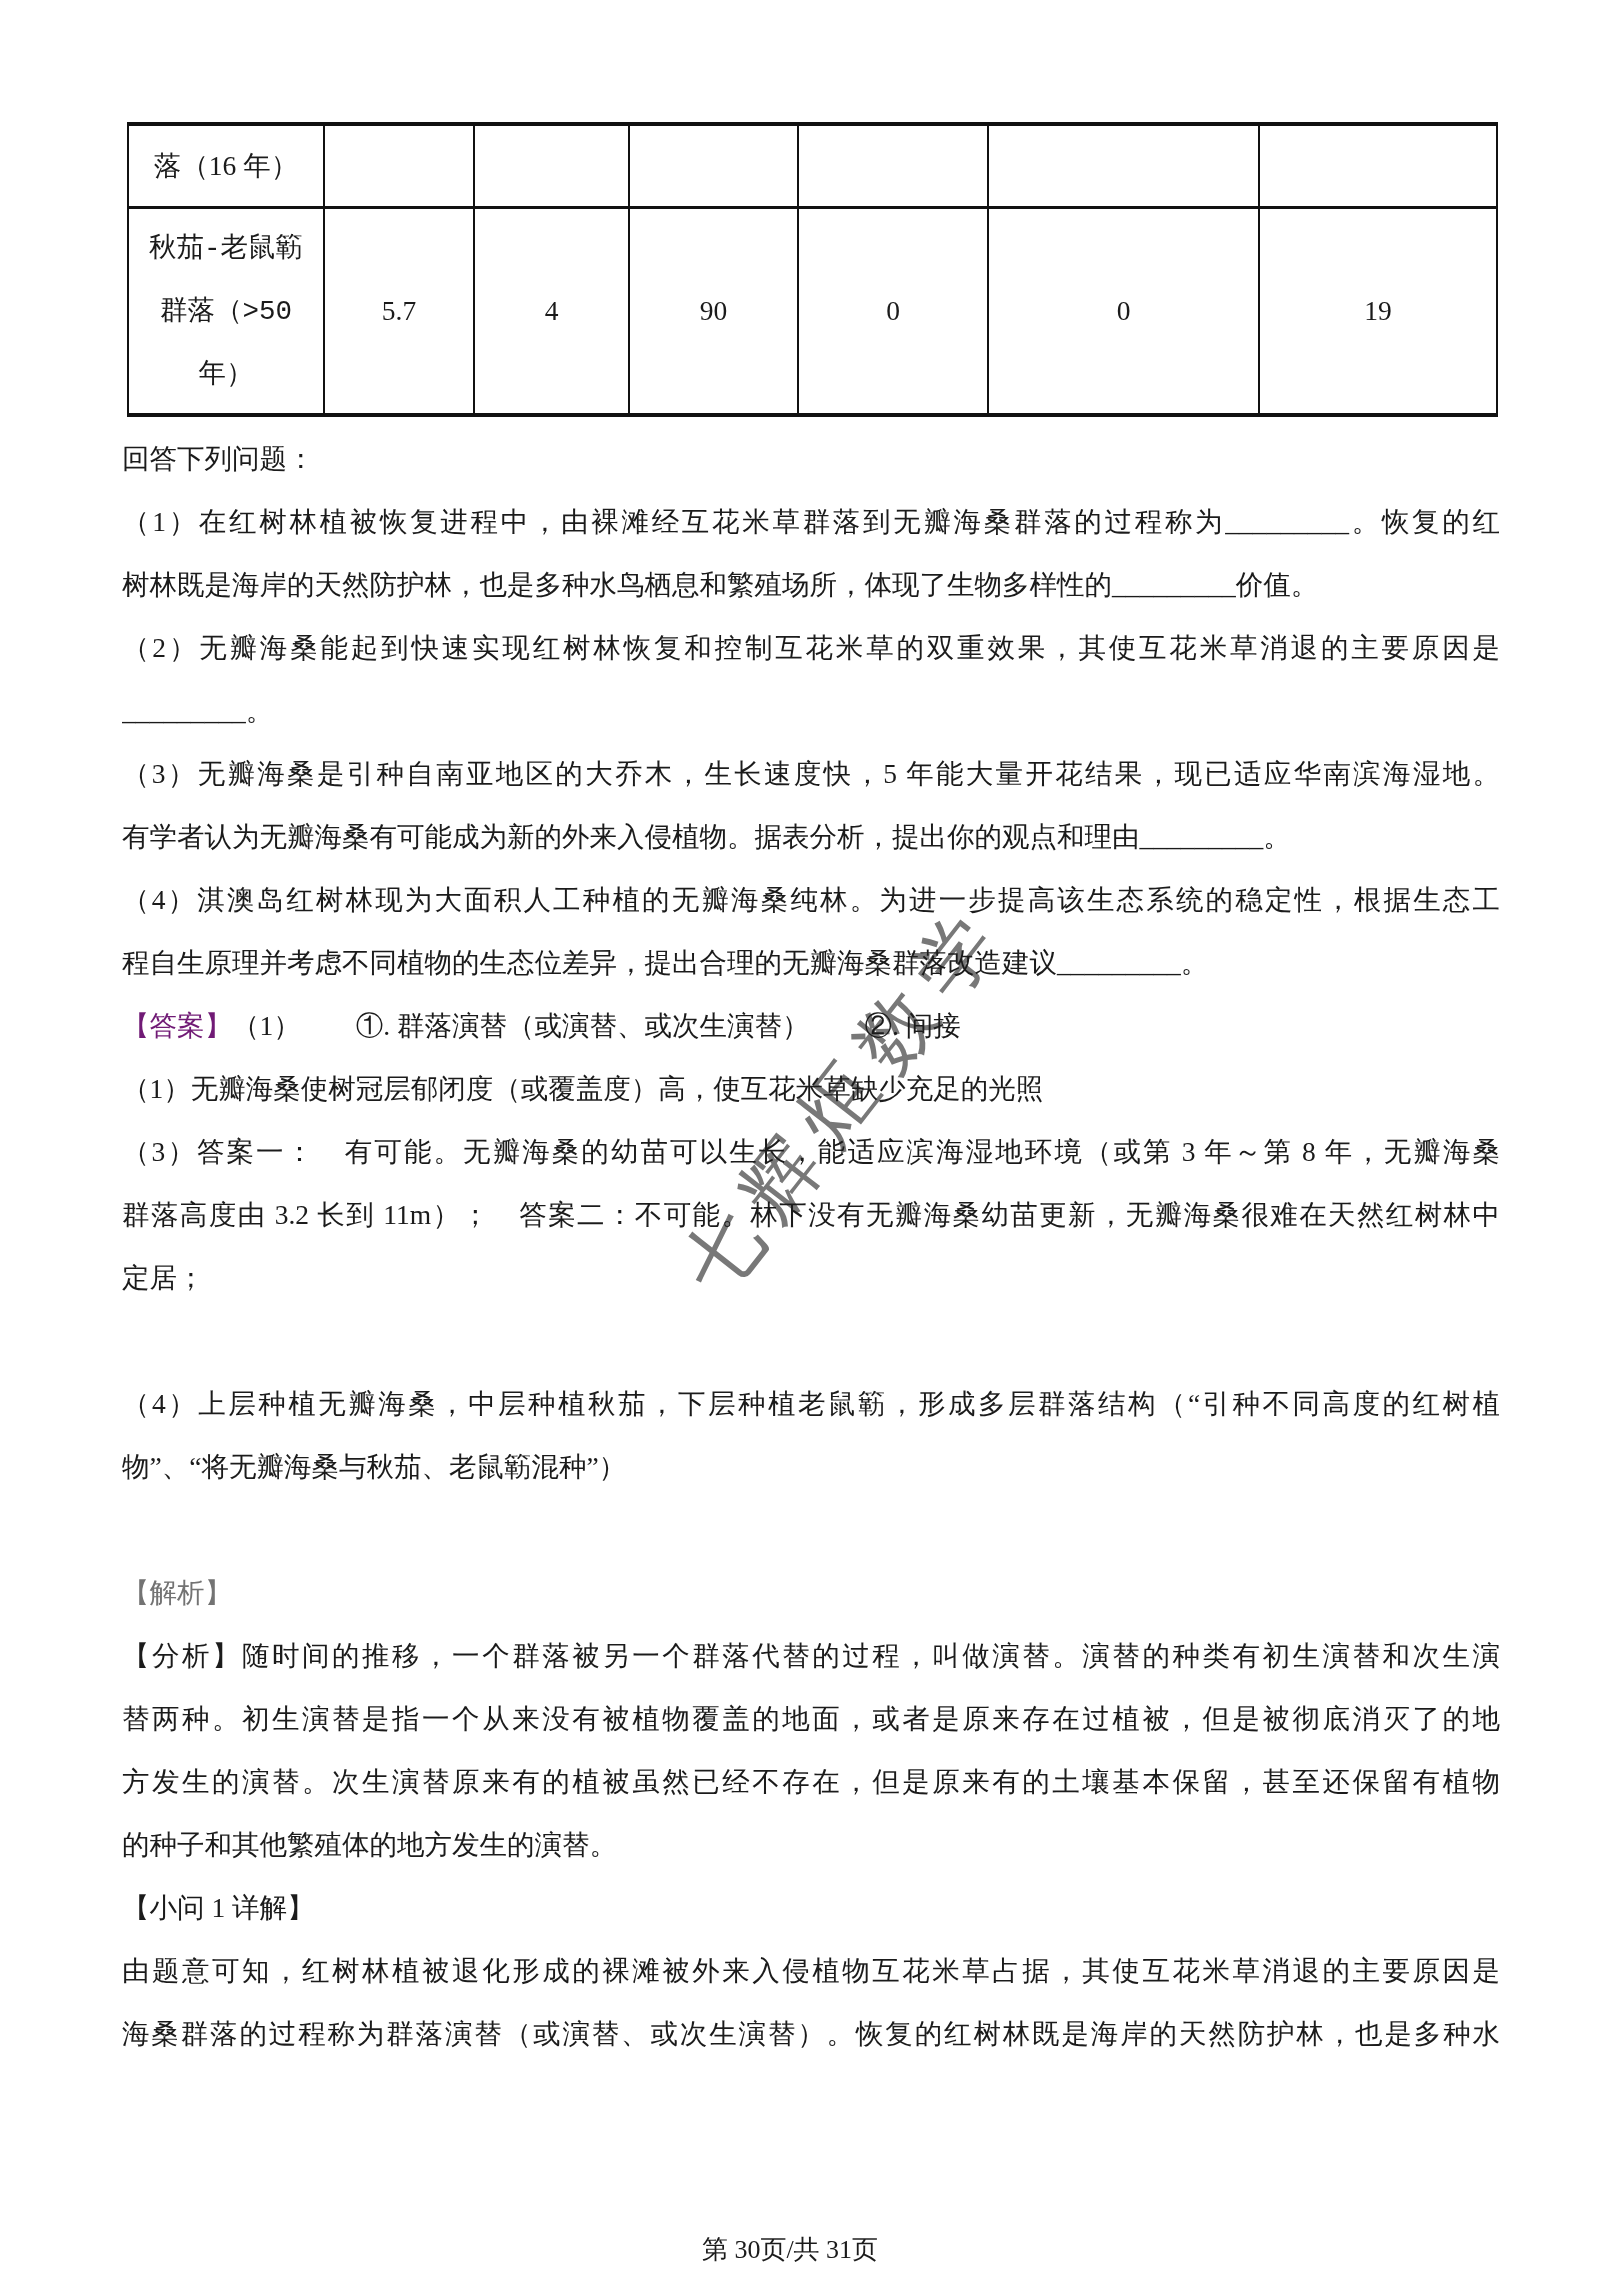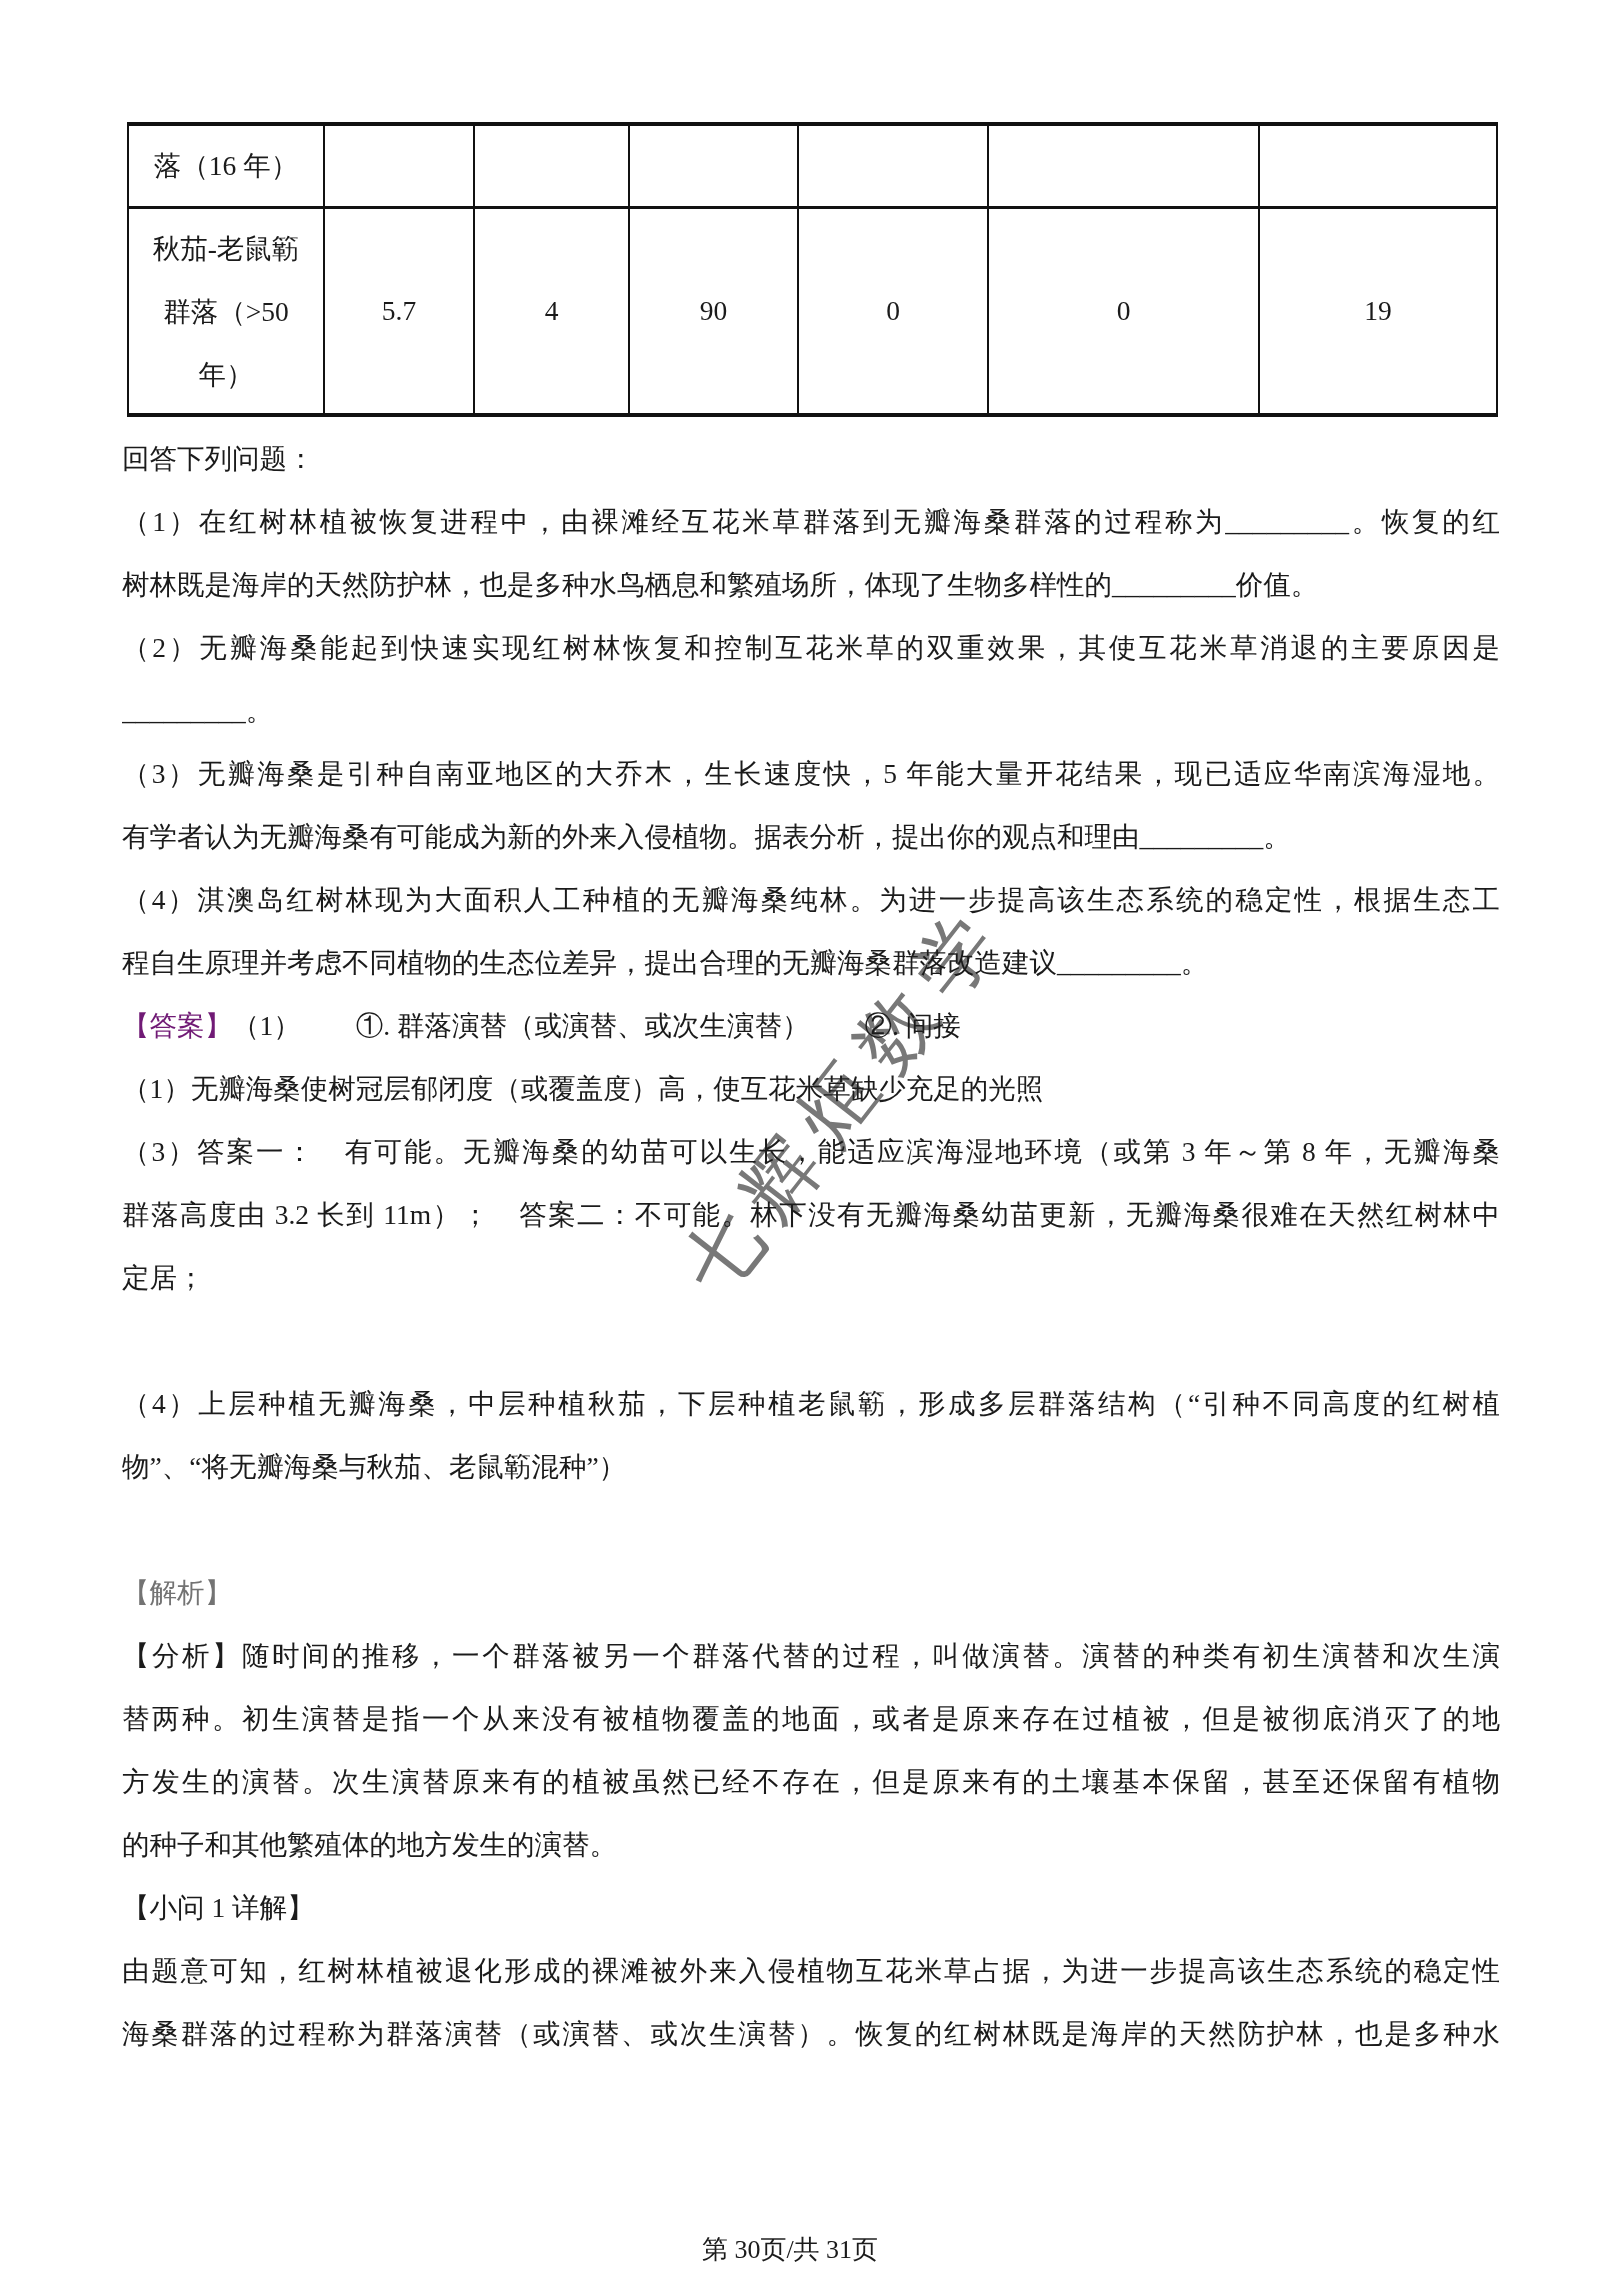--- a/index.html
+++ b/index.html
@@ -45,21 +45,21 @@
   }
   table.grid tr.r1 td {
     border-top:4.6px solid #111;
     border-bottom:3.9px solid #111;
     height:80px;
   }
   table.grid tr.r2 td {
     border-bottom:4.6px solid #111;
     height:204px;
   }
-  .cell-lines div { line-height:63px; height:63px; }
+  .cell-lines div { line-height:63px; height:63px;font-family:Liberation Mono, monospace; }
   
   .body-text {
     position:absolute;
     left:122px; top:427px;
     width:1378px;
   }
   .line {
     height:63px;
     line-height:63px;
     font-size:27.5px;
@@ -144,20 +144,20 @@
       <div class="line">&nbsp;</div>
       <div class="line fill">（4）上层种植无瓣海桑，中层种植秋茄，下层种植老鼠簕，形成多层群落结构（“引种不同高度的红树植</div>
       <div class="line">物”、“将无瓣海桑与秋茄、老鼠簕混种”）</div>
       <div class="line">&nbsp;</div>
       <div class="line"><span style="color: #737373;">【解析】</span></div>
       <div class="line fill">【分析】随时间的推移，一个群落被另一个群落代替的过程，叫做演替。演替的种类有初生演替和次生演</div>
       <div class="line fill">替两种。初生演替是指一个从来没有被植物覆盖的地面，或者是原来存在过植被，但是被彻底消灭了的地</div>
       <div class="line fill">方发生的演替。次生演替原来有的植被虽然已经不存在，但是原来有的土壤基本保留，甚至还保留有植物</div>
       <div class="line">的种子和其他繁殖体的地方发生的演替。</div>
       <div class="line">【小问 1 详解】</div>
-      <div class="line fill">由题意可知，红树林植被退化形成的裸滩被外来入侵植物互花米草占据，为进一步提高该生态系统的稳定性</div>
+      <div class="line fill">由题意可知，红树林植被退化形成的裸滩被外来入侵植物互花米草占据，其使互花米草消退的主要原因是</div>
       <div class="line fill">海桑群落的过程称为群落演替（或演替、或次生演替）。恢复的红树林既是海岸的天然防护林，也是多种水</div>
     </div>
 
   <div class="footer">第 30页/共 31页</div>
 
 </div>
 
 
 </body></html>

